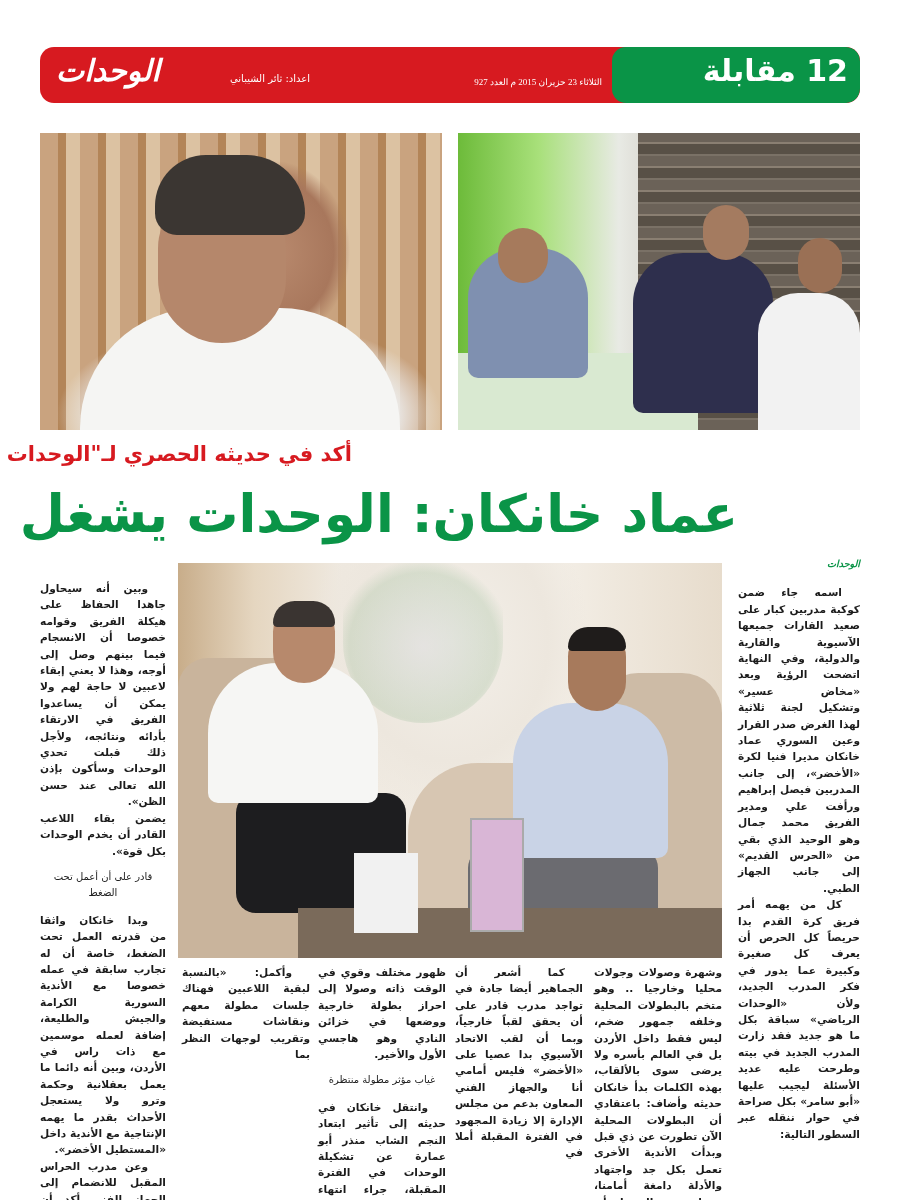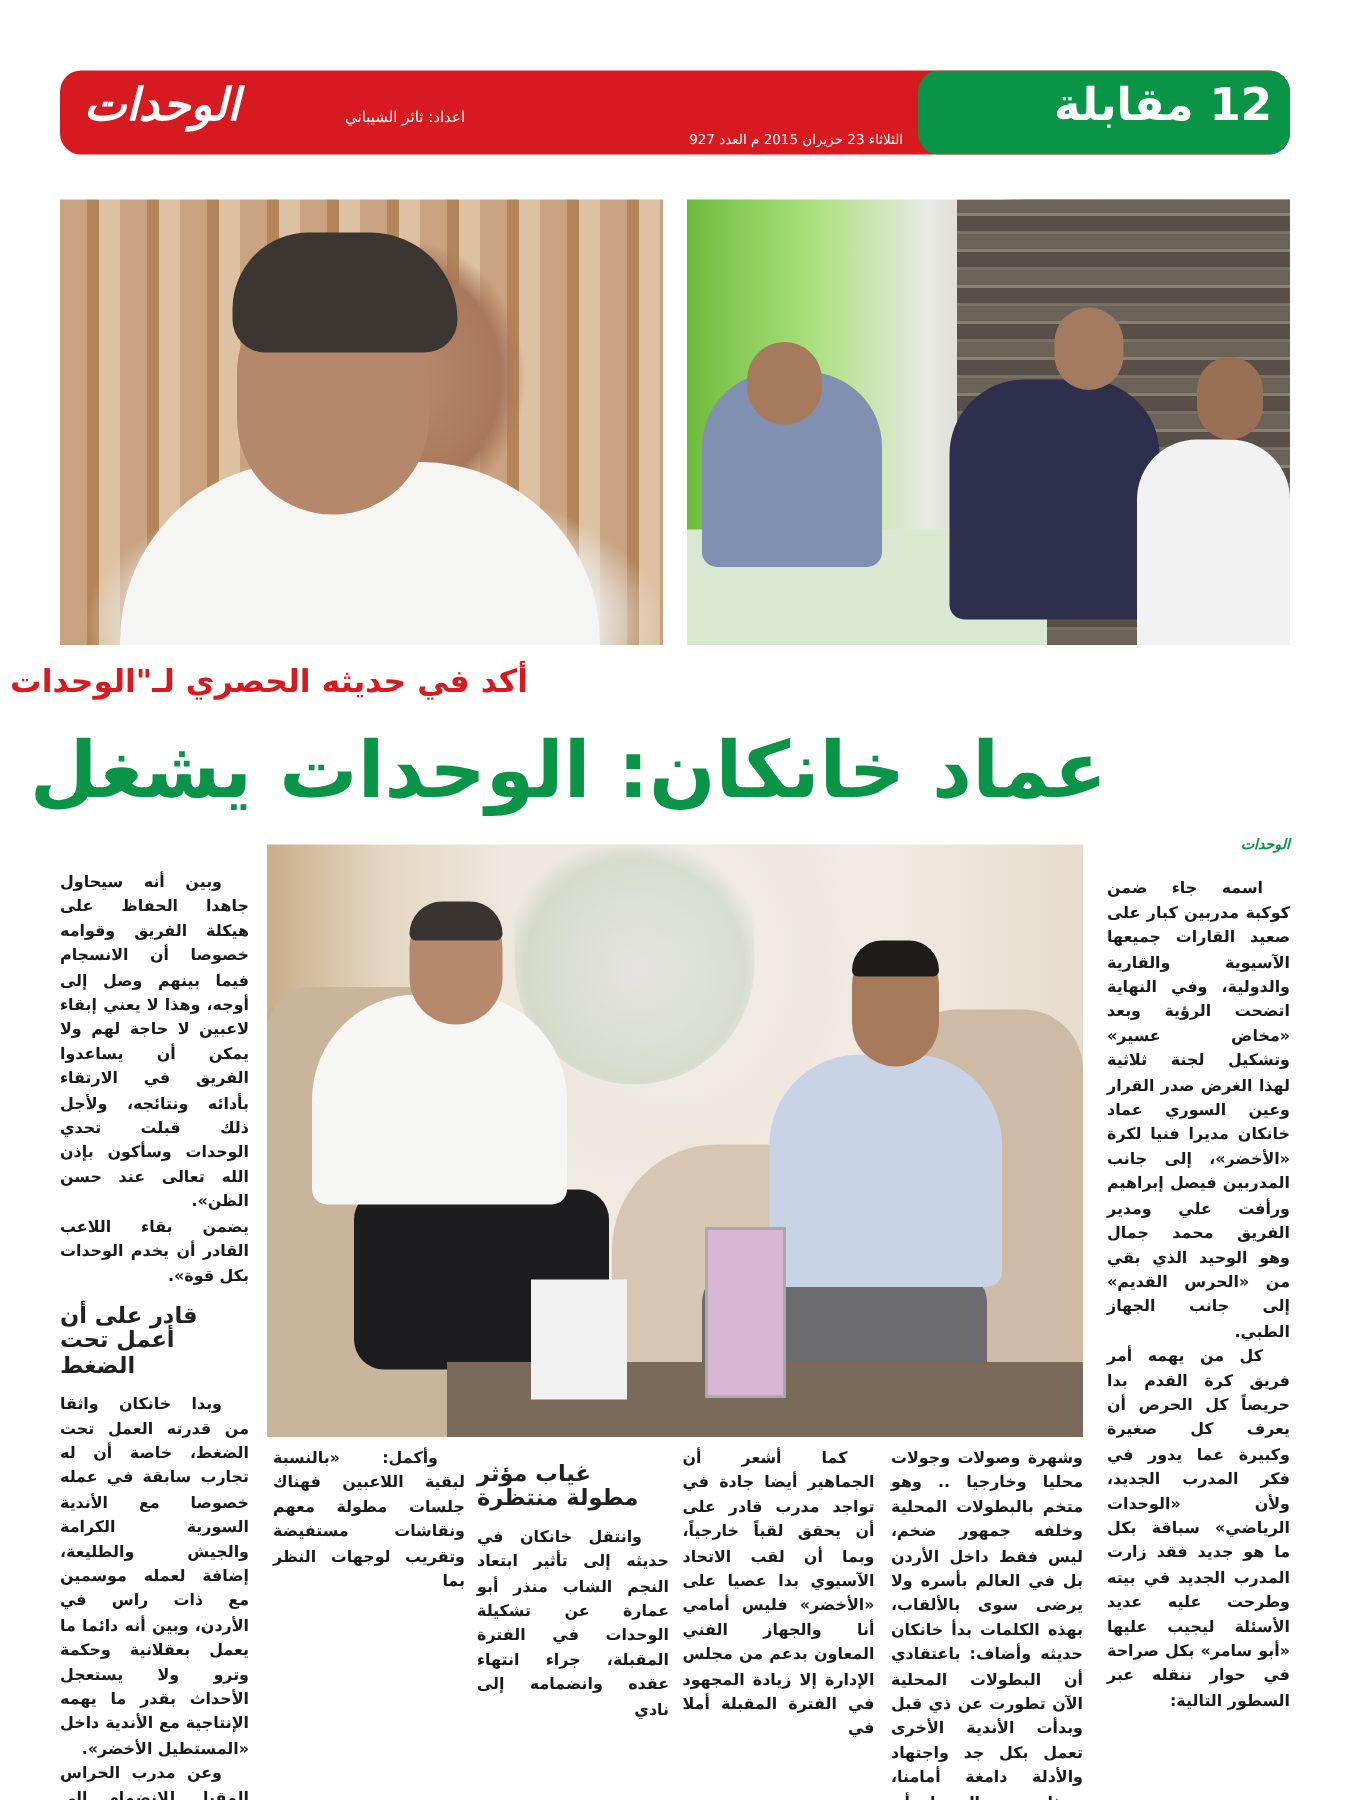--- a/index.html
+++ b/index.html
@@ -15,21 +15,21 @@
   }
   .band-green {
     position:absolute; right:0; top:0; width:248px; height:56px; background:#0a9447;
     border-radius:14px;
   }
   .page-label {
     position:absolute; right:12px; top:6px; color:#fff; font-weight:bold; font-size:30px;
     direction:rtl; white-space:nowrap; font-family:"DejaVu Sans", sans-serif;text-align:right;
   }
   .issue-info {
-    position:absolute; right:258px; top:42px; color:#fff; font-size:9px; direction:rtl; white-space:nowrap;
+    position:absolute; right:258px; top:30px; color:#fff; font-size:9px; direction:rtl; white-space:nowrap;font-family:Liberation Serif, serif;
   }
   .byline {
     position:absolute; left:190px; top:26px; color:#fff; font-size:10px; direction:rtl; white-space:nowrap;
   }
   .brand {
     position:absolute; left:16px; top:6px; color:#fff; font-size:30px; font-weight:bold; font-style:italic;
     direction:rtl; white-space:nowrap;
   }
   
   .photo { overflow:hidden; }
@@ -88,21 +88,21 @@
   .tissue { left:176px; top:290px; width:64px; height:80px; background:#f1f1f1; }
   .logo-watermark { left:165px; top:-10px; width:160px; height:170px; border-radius:20px 20px 80px 80px;
     background: radial-gradient(circle at 50% 55%, rgba(220,220,220,0.6), rgba(140,180,140,0.25) 60%, rgba(0,0,0,0) 72%);
   }
   
   .col {
     position:absolute; direction:rtl; text-align:justify; font-size:10.6px; line-height:16.4px; font-weight:bold;
     color:#1b1b1b;
   }
   .col p { margin:0; text-indent:18px; }
-  .subhead { text-align:left; font-weight:bold; font-size:15px; margin:10px 0 10px 0; color:#222; text-indent:0 !important; }
+  .subhead { text-align:center; font-weight:normal; font-size:10px; margin:10px 0 10px 0; color:#222; text-indent:0 !important; }
   .source-tag { color:#0a9447; font-style:italic; font-size:9.5px; font-weight:bold; margin-bottom:12px; }
 </style>
 </head>
 <body>
 
 <div class="abs band">
   <div class="band-green">
     <div class="page-label">
       <span>12</span>
       <span>مقابلة</span>
@@ -163,20 +163,21 @@
 
 <div class="col" style="left:594px; top:964px; width:128px;">
   <p style="text-indent:0">وشهرة وصولات وجولات محليا وخارجيا .. وهو متخم بالبطولات المحلية وخلفه جمهور ضخم، ليس فقط داخل الأردن بل في العالم بأسره ولا يرضى سوى بالألقاب، بهذه الكلمات بدأ خانكان حديثه وأضاف: باعتقادي أن البطولات المحلية الآن تطورت عن ذي قبل وبدأت الأندية الأخرى تعمل بكل جد واجتهاد والأدلة دامغة أمامنا، وهذا يعني بالمجمل أن أمامنا</p>
 </div>
 
 <div class="col" style="left:455px; top:964px; width:128px;">
   <p>كما أشعر أن الجماهير أيضا جادة في تواجد مدرب قادر على أن يحقق لقباً خارجياً، وبما أن لقب الاتحاد الآسيوي بدا عصيا على «الأخضر» فليس أمامي أنا والجهاز الفني المعاون بدعم من مجلس الإدارة إلا زيادة المجهود في الفترة المقبلة أملا في</p>
 </div>
 
 <div class="col" style="left:318px; top:964px; width:128px;">
+  <p style="text-indent:0">ظهور مختلف وقوي في الوقت ذاته وصولا إلى احراز بطولة خارجية ووضعها في خزائن النادي وهو هاجسي الأول والأخير.</p>
   <div class="subhead">غياب مؤثر مطولة منتظرة</div>
   <p>وانتقل خانكان في حديثه إلى تأثير ابتعاد النجم الشاب منذر أبو عمارة عن تشكيلة الوحدات في الفترة المقبلة، جراء انتهاء عقده وانضمامه إلى نادي</p>
 </div>
 
 <div class="col" style="left:182px; top:964px; width:128px;">
   <p>وأكمل: «بالنسبة لبقية اللاعبين فهناك جلسات مطولة معهم ونقاشات مستفيضة وتقريب لوجهات النظر بما</p>
 </div>
 
 <div class="col" style="left:40px; top:580px; width:126px;">
   <p>وبين أنه سيحاول جاهدا الحفاظ على هيكلة الفريق وقوامه خصوصا أن الانسجام فيما بينهم وصل إلى أوجه، وهذا لا يعني إبقاء لاعبين لا حاجة لهم ولا يمكن أن يساعدوا الفريق في الارتقاء بأدائه ونتائجه، ولأجل ذلك قبلت تحدي الوحدات وسأكون بإذن الله تعالى عند حسن الظن».</p>

